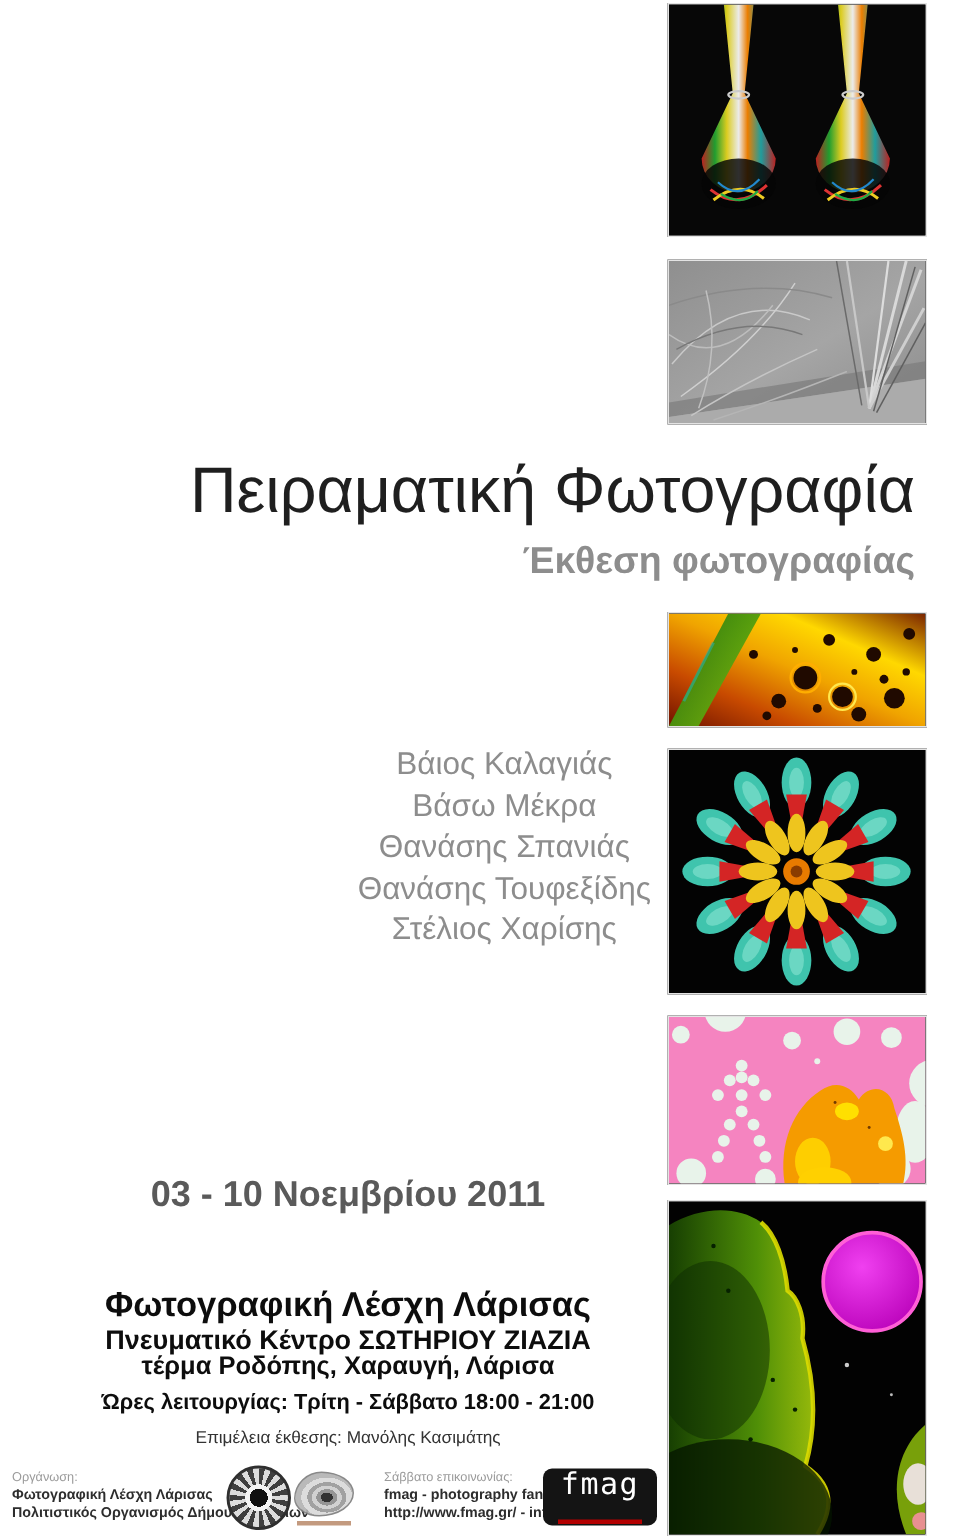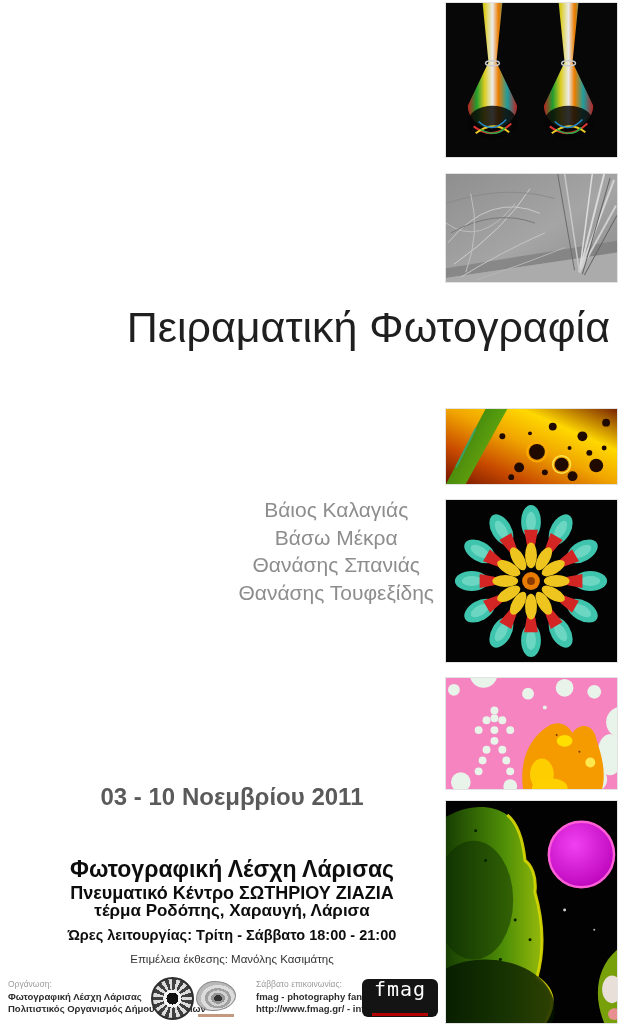--- a/index.html
+++ b/index.html
@@ -258,26 +258,28 @@
       <path d="M173,150 C150,170 150,200 160,224 L173,224 Z" fill="#78a00a"></path>
       <ellipse cx="168" cy="190" rx="10" ry="14" fill="#e8e0d8"></ellipse>
       <circle cx="170" cy="215" r="6" fill="#e89090"></circle>
       <circle cx="137" cy="54" r="33" fill="url(#mag)" stroke="#ff5fd7" stroke-width="2.5"></circle>
       <circle cx="120" cy="110" r="1.5" fill="#cccccc"></circle>
         <circle cx="150" cy="130" r="1" fill="#bbbbbb"></circle>
     </svg>
   </div>
 
   <div class="title">Πειραματική Φωτογραφία</div>
+  <div class="subtitle">Έκθεση φωτογραφίας</div>
 
   <div class="artists">
     <div>Βάιος Καλαγιάς</div>
     <div>Βάσω Μέκρα</div>
     <div>Θανάσης Σπανιάς</div>
     <div>Θανάσης Τουφεξίδης</div>
+    <div>Στέλιος Χαρίσης</div>
   </div>
 
   <div class="info date">03 - 10 Νοεμβρίου 2011</div>
   <div class="info venue-name">Φωτογραφική Λέσχη Λάρισας</div>
   <div class="info venue-l2">Πνευματικό Κέντρο ΣΩΤΗΡΙΟΥ ΖΙΑΖΙΑ</div>
   <div class="info venue-l3">τέρμα Ροδόπης, Χαραυγή, Λάρισα</div>
   <div class="info hours">Ώρες λειτουργίας:  Τρίτη - Σάββατο 18:00 - 21:00</div>
   <div class="info curator">Επιμέλεια έκθεσης: Μανόλης Κασιμάτης</div>
 
   <div class="f-label" style="left:8px;top:979px;">Οργάνωση:</div>

